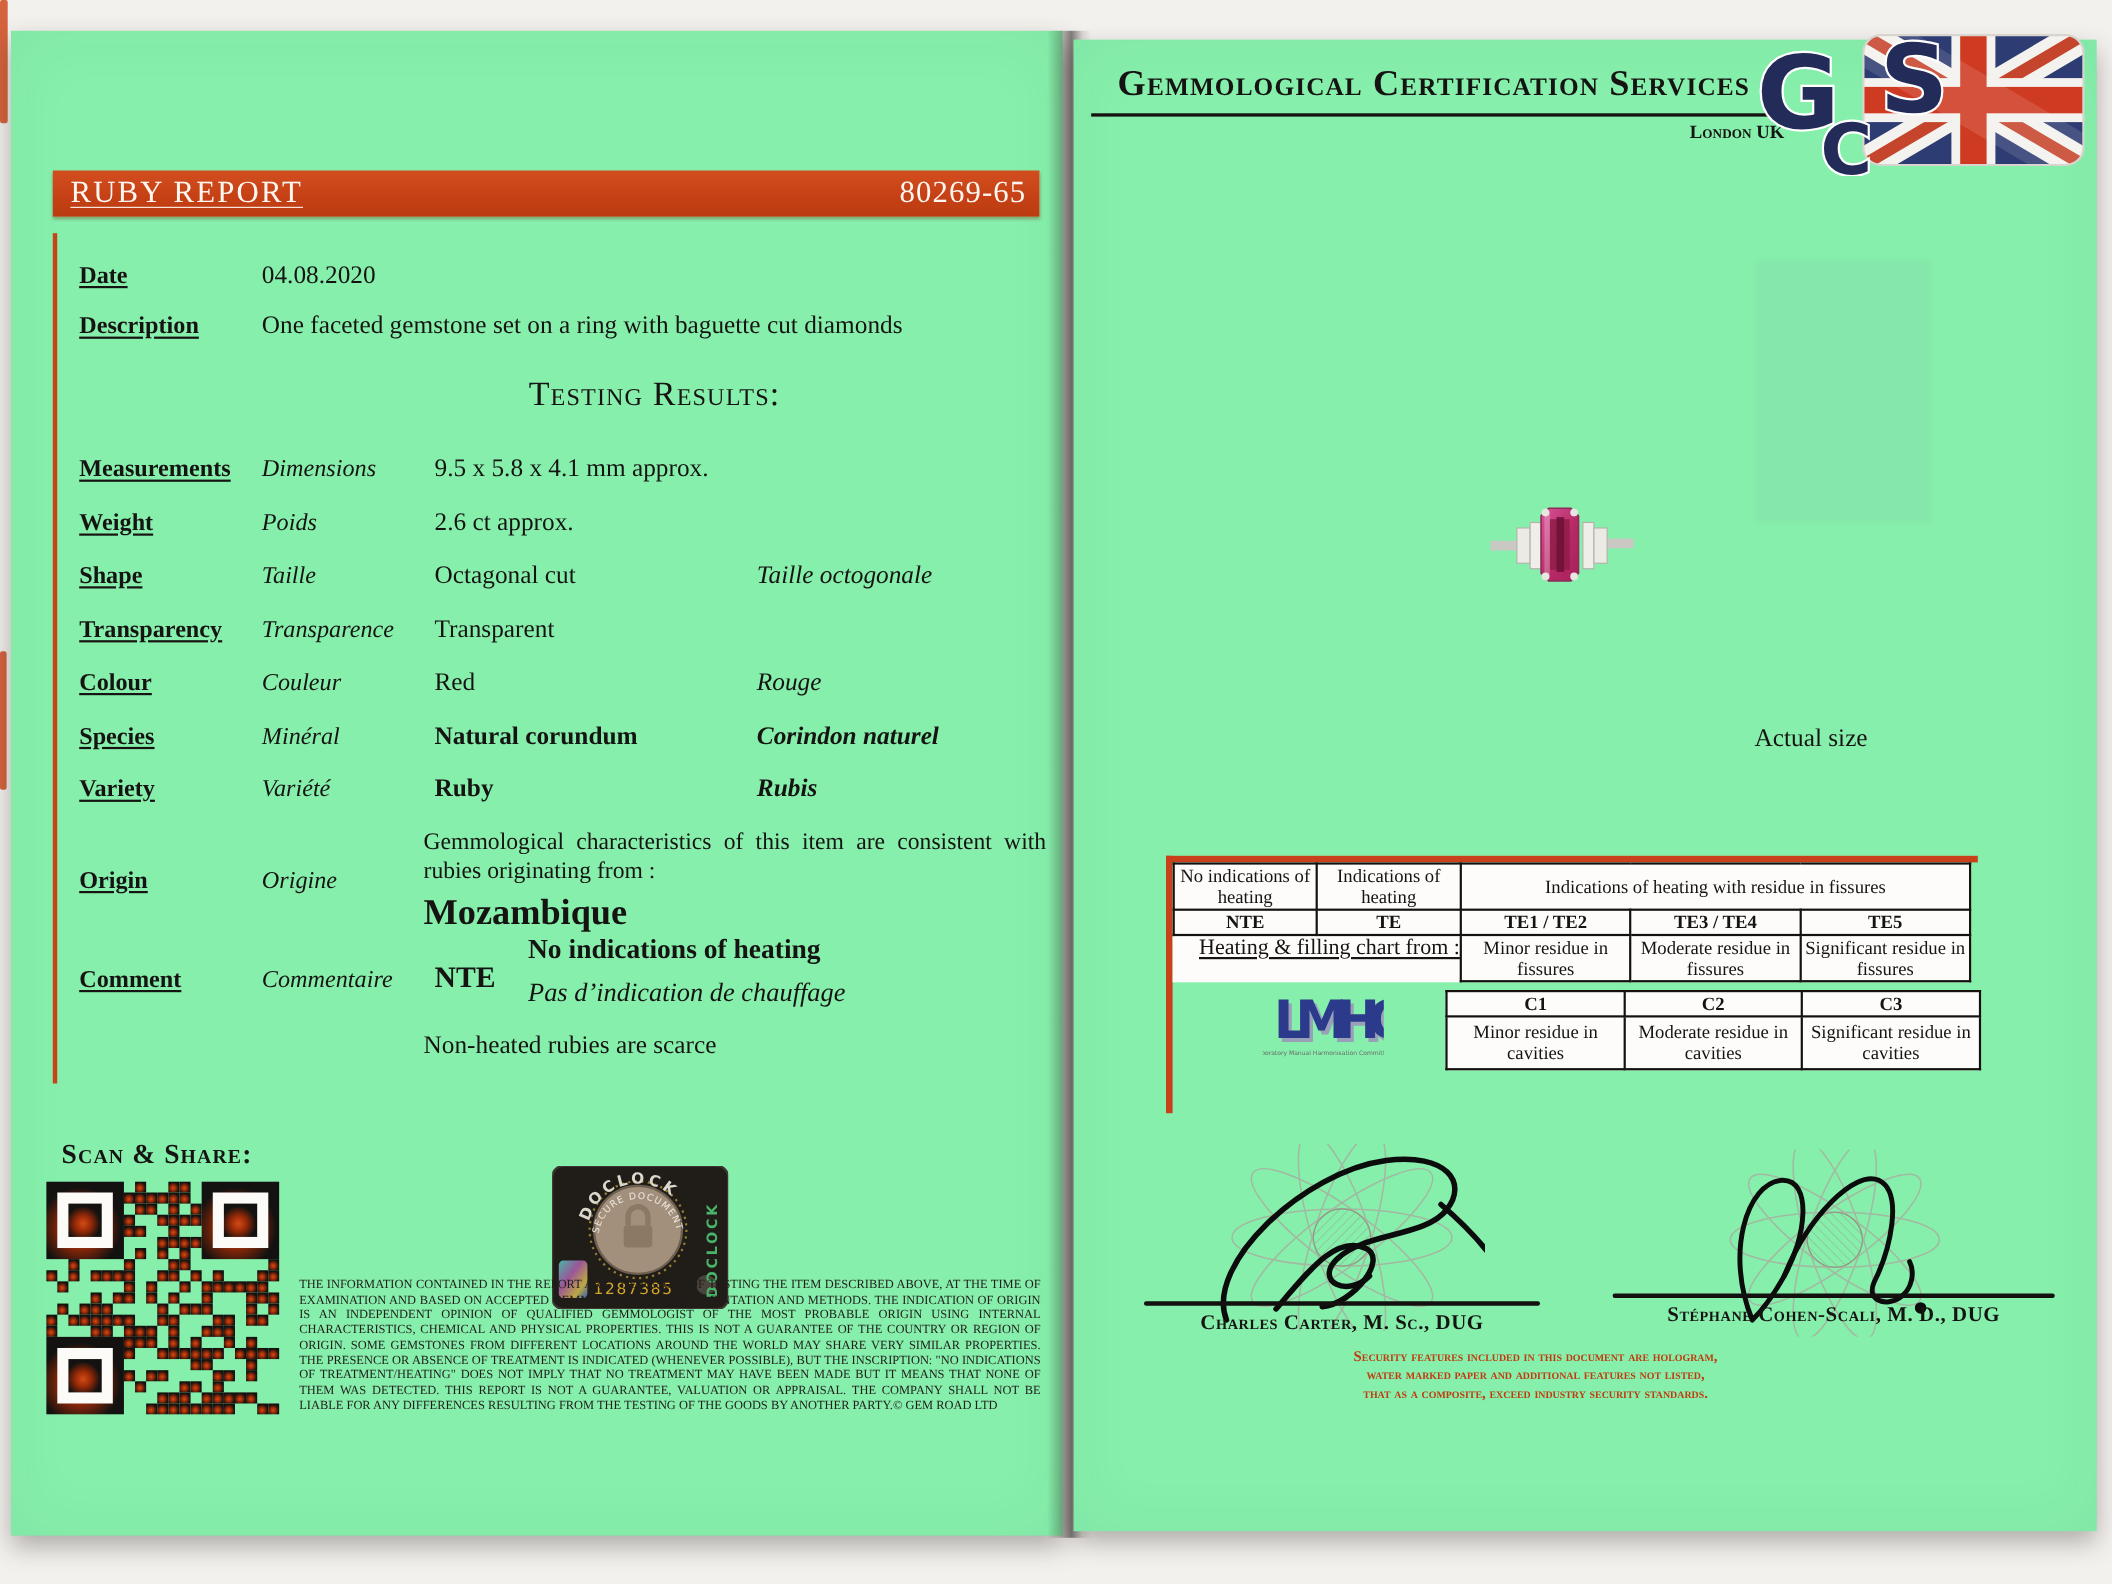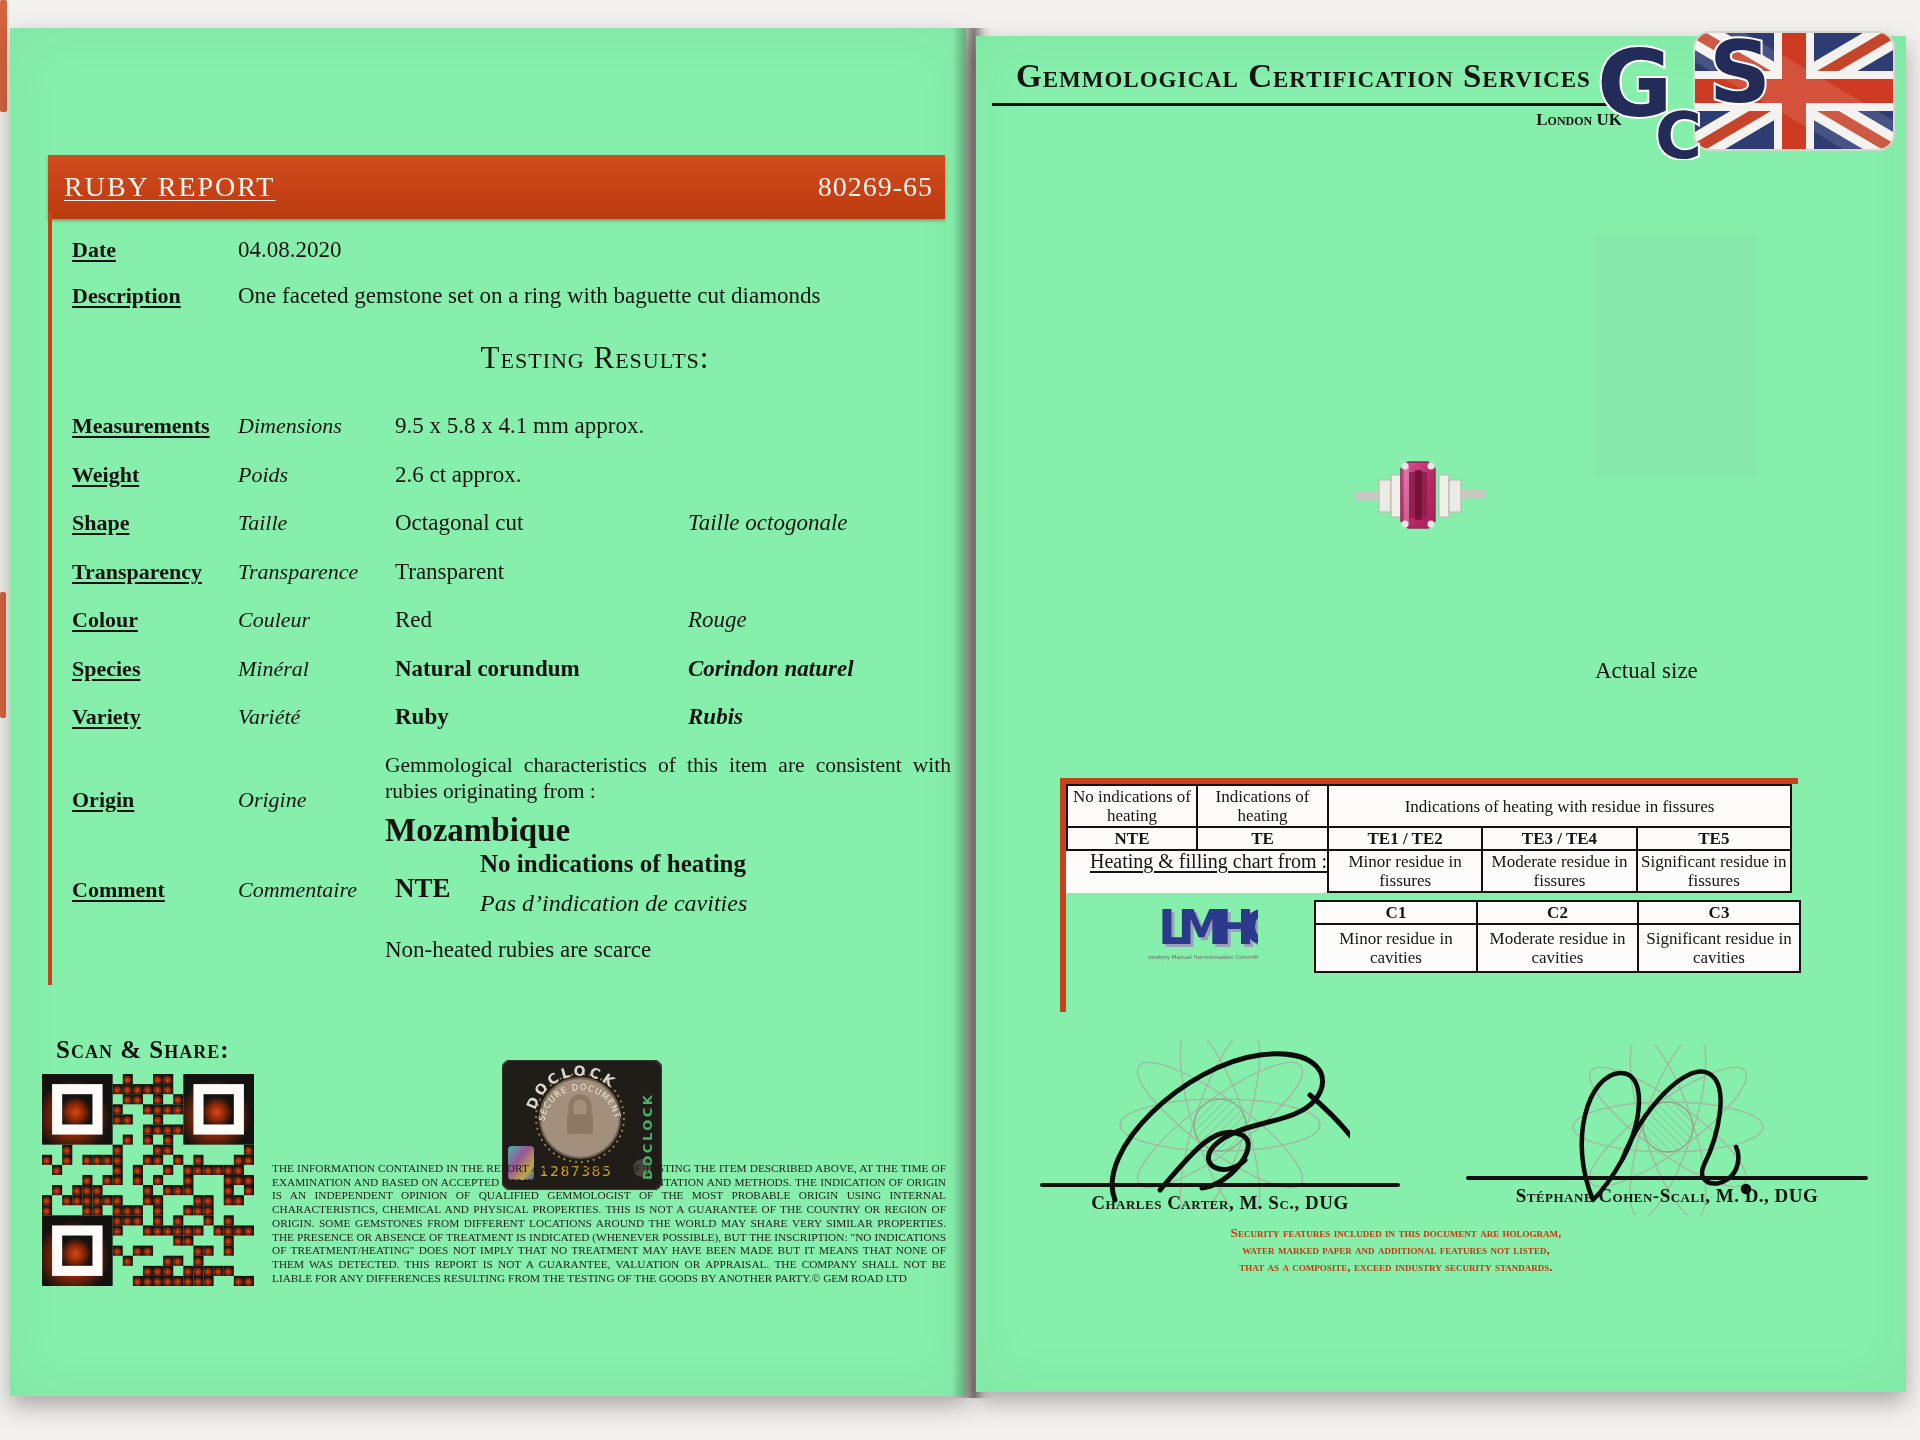--- a/index.html
+++ b/index.html
@@ -47,21 +47,21 @@
 </head>
 <body>
 
 <div id="canvas">
 
   <div class="abs edge-red" style="left:0;top:0;width:7px;height:112px;"></div>
   <div class="abs edge-red" style="left:0;top:592px;width:6px;height:126px;"></div>
 
   <div class="abs page" style="left:10px;top:28px;width:956px;height:1368px;">
 
-    <div class="abs hdr-bar" style="left:38px;top:127px;width:897px;height:64px;">
+    <div class="abs hdr-bar" style="left:38px;top:127px;width:897px;height:42px;">
       <span class="hdr-title">RUBY REPORT</span>
       <span class="hdr-num">80269-65</span>
     </div>
     <div class="abs vrule" style="left:38px;top:184px;height:773px;"></div>
 
     <div class="abs row" style="left:0;top:209px;width:956px;height:30px;">
       <span class="lbl cA">Date</span>
       <span class="val cB">04.08.2020</span>
     </div>
     <div class="abs row" style="left:0;top:255px;width:956px;height:30px;">
@@ -117,21 +117,21 @@
       <span class="fr cB">Origine</span>
     </div>
     <div class="abs val boldv" style="left:375px;top:784px;font-size:33px;">Mozambique</div>
 
     <div class="abs boldv" style="left:470px;top:822px;font-size:25px;">No indications of heating</div>
     <div class="abs row" style="left:0;top:849px;width:956px;height:34px;">
       <span class="lbl cA">Comment</span>
       <span class="fr cB">Commentaire</span>
       <span class="cC boldv" style="font-size:27px;top:-4px;">NTE</span>
     </div>
-    <div class="abs" style="left:470px;top:862px;font-size:24px;font-style:italic;">Pas d’indication de cavities</div>
+    <div class="abs" style="left:470px;top:862px;font-size:24px;font-style:italic;">Pas d’indication de chauffage</div>
     <div class="abs val" style="left:375px;top:909px;">Non-heated rubies are scarce</div>
 
     <div class="abs scanshare" style="left:46px;top:1008px;">Scan &amp; Share:</div>
     <svg class="abs" style="left:32px;top:1046px;" width="212" height="212" viewBox="0 0 210 210">
       <defs>
         <radialGradient id="qrg" cx="0.44" cy="0.60" r="0.52">
           <stop offset="0%" stop-color="#d24b17"></stop>
           <stop offset="45%" stop-color="#9a2a07"></stop>
           <stop offset="100%" stop-color="#141210"></stop>
         </radialGradient>

